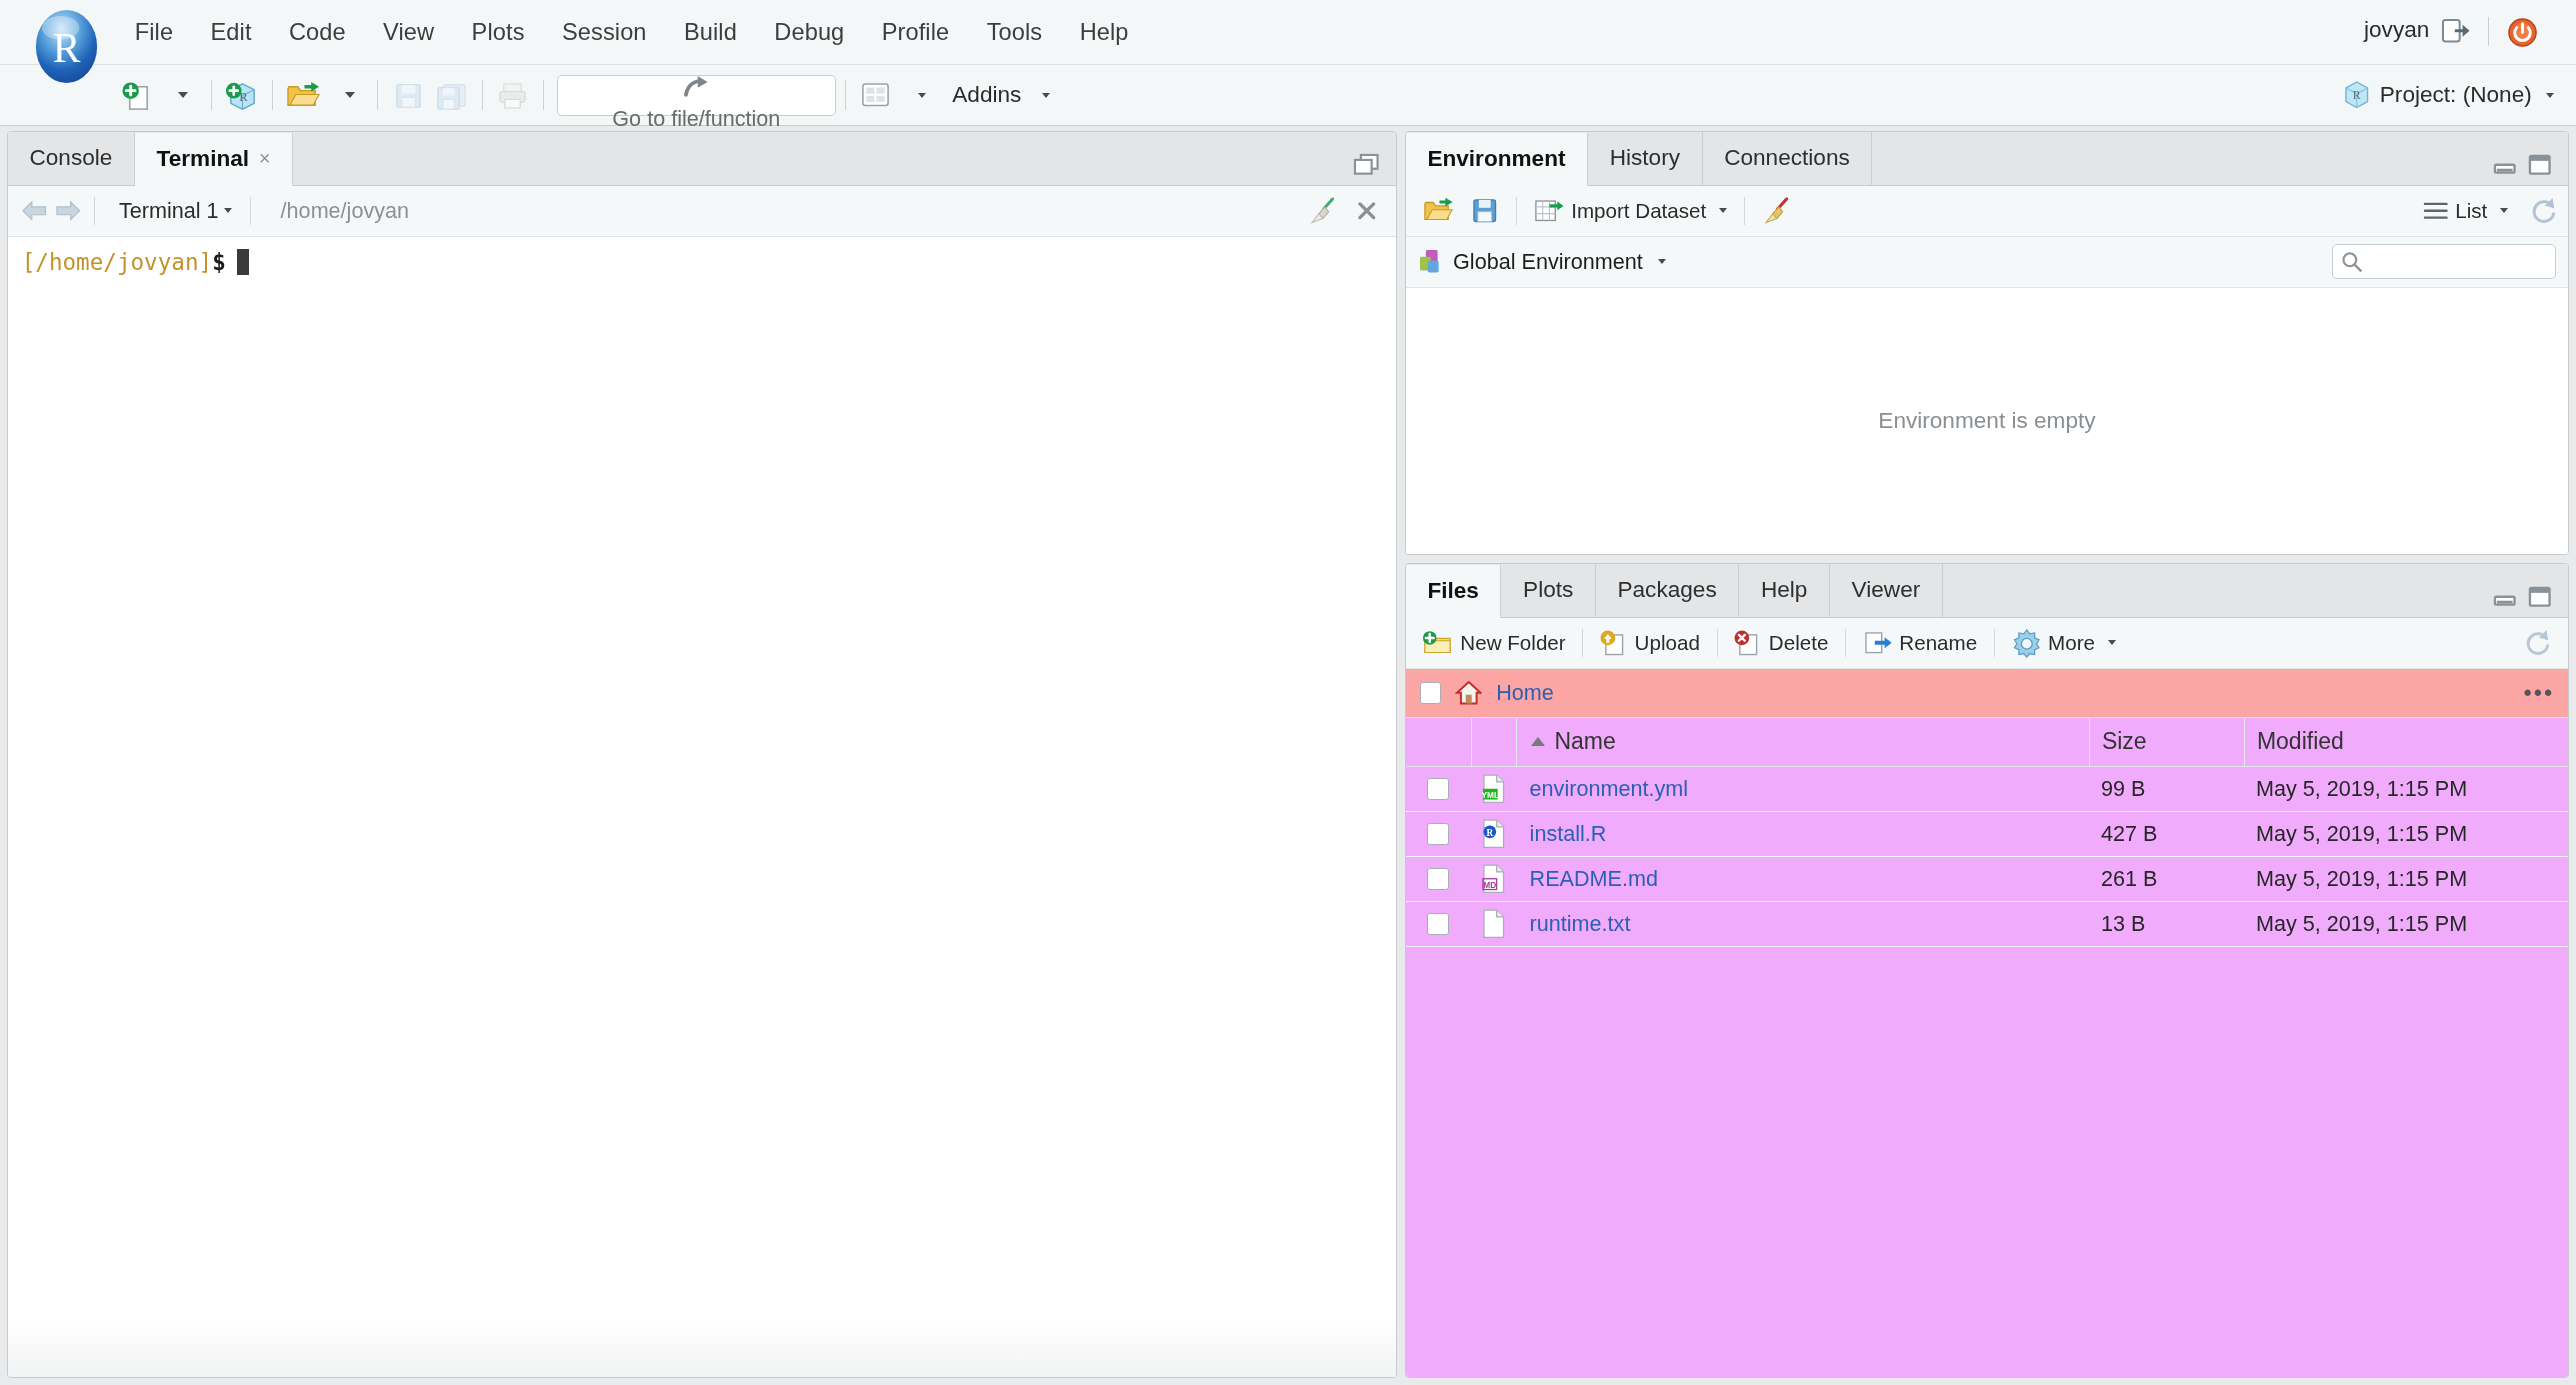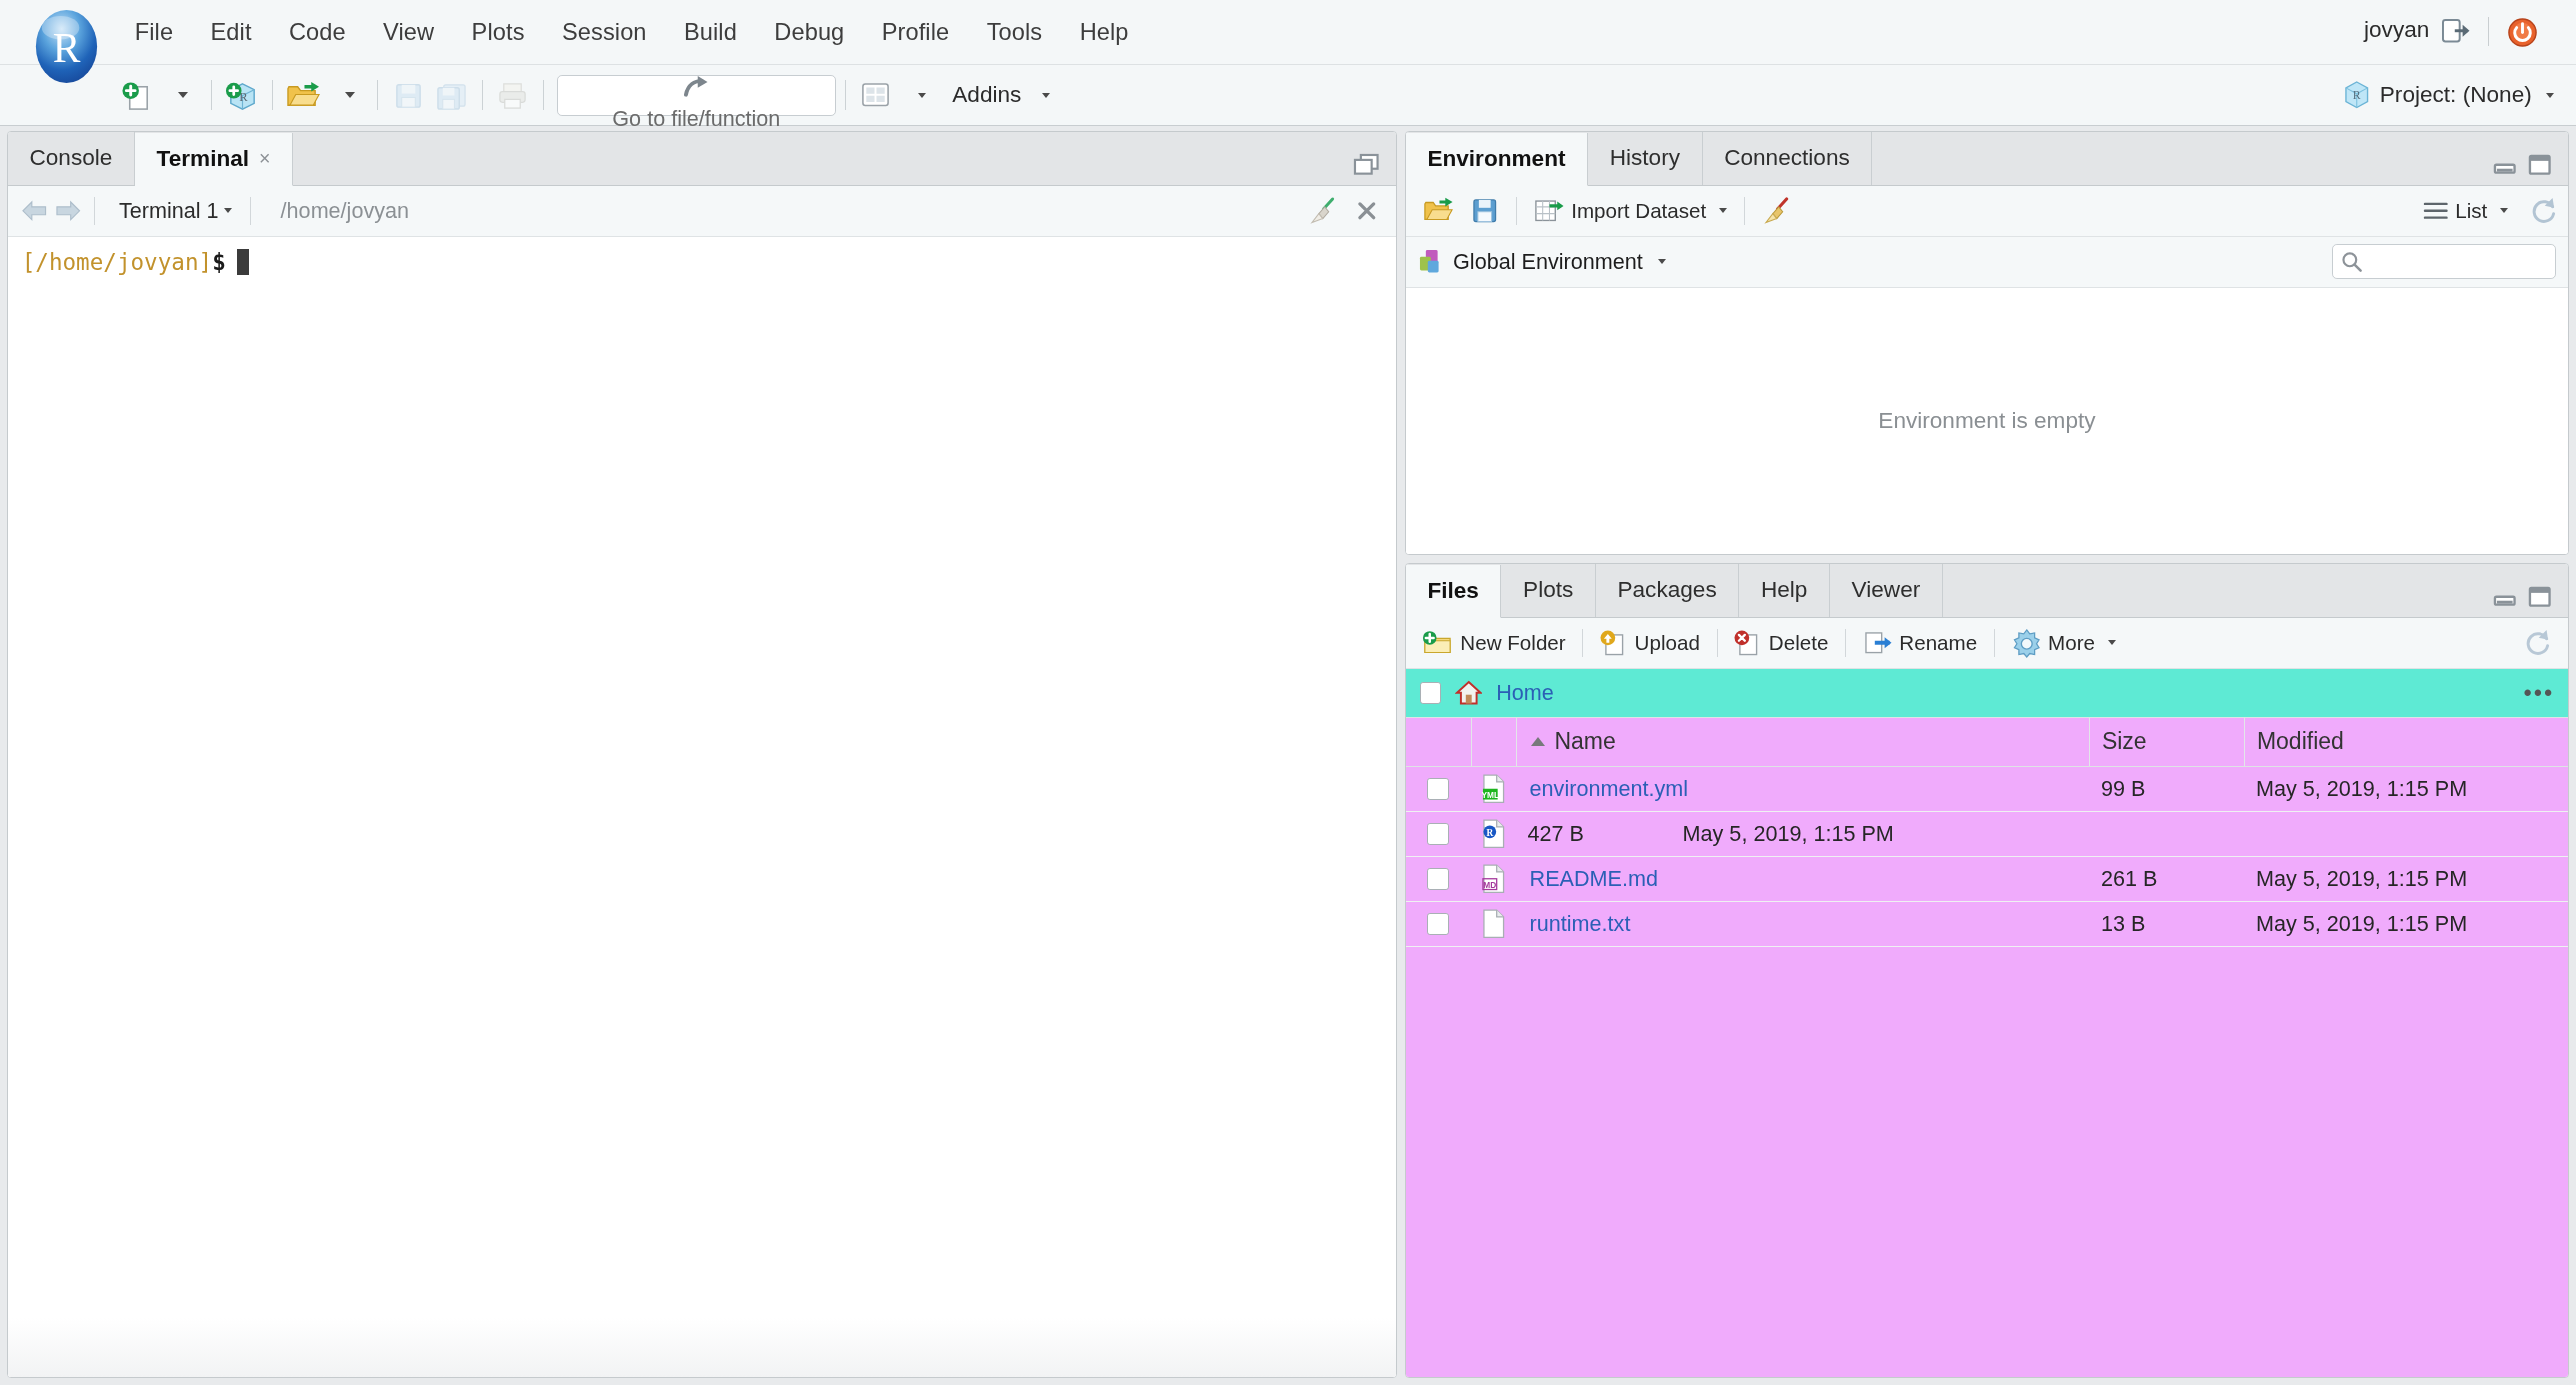--- a/index.html
+++ b/index.html
@@ -298,21 +298,21 @@
     align-items: center;
     justify-content: center;
     min-height: 0;
   }
   .env-empty { font-size: 22.6px; color: #8a8f93; }
 
   
   .files-panel { flex: 1 1 auto; min-height: 0; }
   .files-crumb {
     height: 49px;
-    background: #5eead4;
+    background: #fca5a5;
     border-bottom: 1px solid #dfe3e5;
     display: flex; align-items: center;
     padding: 0 13.8px;
     gap: 13.8px;
     flex: 0 0 auto;
   }
   .chk {
     width: 21.6px; height: 21.6px;
     border: 1px solid #a9b0b5;
     border-radius: 2.9px;
@@ -868,20 +868,21 @@
                 <span class="chk"></span>
               </span>
             <span class="fr-icon">
               <svg width="25.5" height="29.5" viewBox="0 0 26 30" style="font-size:22px">
                 <path d="M3 1 H16 L23 8 V29 H3 Z" fill="#fff" stroke="#a8aeb3" stroke-width="1.3"></path>
                 <path d="M16 1 V8 H23" fill="#e9ecee" stroke="#a8aeb3" stroke-width="1.3"></path>
                 <circle cx="9" cy="13" r="6.5" fill="#1857c4"></circle>
                 <text x="9" y="17" font-family="'Liberation Serif',serif" font-size="9.5" font-weight="bold" fill="#fff" text-anchor="middle">R</text>
               </svg>
             </span>
+            <span class="fr-name">install.R</span>
             <span class="fr-size">427 B</span>
             <span class="fr-mod">May 5, 2019, 1:15 PM</span>
           </div>
 
           <div class="file-row">
             <span class="fr-chk">
                 <span class="chk"></span>
               </span>
             <span class="fr-icon">
               <svg width="25.5" height="29.5" viewBox="0 0 26 30" style="font-size:22px">

